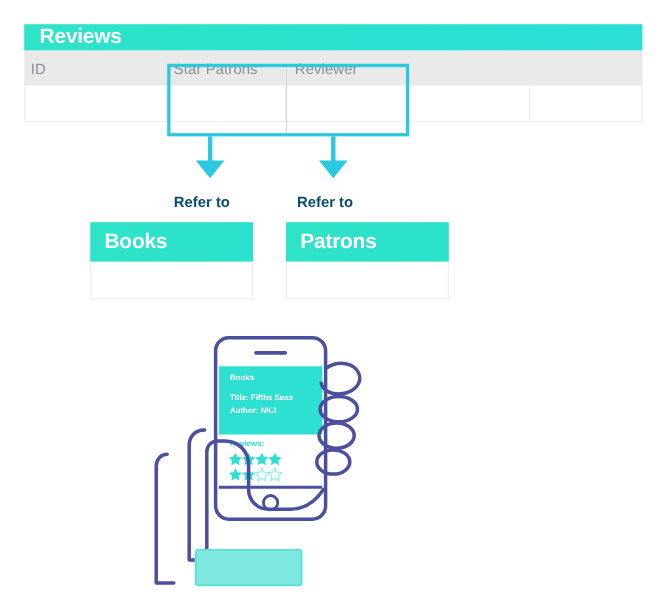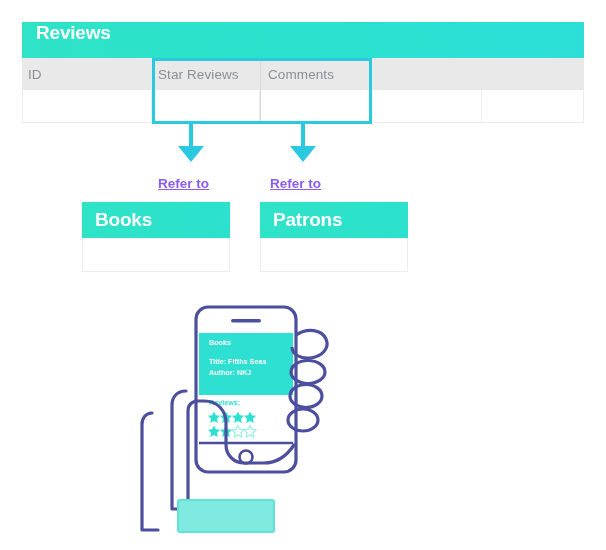--- a/index.html
+++ b/index.html
@@ -17,23 +17,24 @@
   }
 
   
   .table-wrap {
     position: absolute;
     left: 22px;
     top: 22px;
     width: 562px;
   }
   .table-title-bar {
-    height: 36px;
+    height: 24px;
     background: linear-gradient(100deg, #2ee3c6 0%, #2ae2cd 45%, #2bdfd8 100%);
     display: flex;
+    align-items: center;
     padding-left: 14px;
     box-sizing: border-box;
   }
   .table-title-bar .title-text {
     color: #ffffff;
     font-size: 19px;
     font-weight: bold;
     letter-spacing: -0.2px;
   }
   .table-head-row {
@@ -114,25 +115,24 @@
     height: 0;
     border-left: 13px solid transparent;
     border-right: 13px solid transparent;
     border-top: 16px solid #2bc9e0;
   }
   .arrow-1 { left: 178px; top: 124px; }
   .arrow-2 { left: 290px; top: 124px; }
 
   .refer-label {
     position: absolute;
-    color: #8b5cf6;
+    color: #0c4a6e;
     font-size: 13.5px;
     font-weight: bold;
     white-space: nowrap;
-    text-decoration: underline;
   }
   .refer-1 { left: 158px; top: 176px; }
   .refer-2 { left: 270px; top: 176px; }
 
   
   .entity-box {
     position: absolute;
     width: 148px;
   }
   .entity-box .eb-head {
@@ -173,22 +173,22 @@
 <body>
 
 <div class="table-wrap">
 
   <div class="table-title-bar">
     <span class="title-text">Reviews</span>
   </div>
 
   <div class="table-head-row">
     <div class="cell c-id">ID</div>
-    <div class="cell c-star">Star Reviews</div>
-    <div class="cell c-com">Comments</div>
+    <div class="cell c-star">Star Patrons</div>
+    <div class="cell c-com">Reviewer</div>
   </div>
 
   <div class="table-body-row">
     <div class="cell c-id"></div>
     <div class="cell c-book"></div>
     <div class="cell c-rev"></div>
     <div class="cell c-star"></div>
     <div class="cell c-com"></div>
   </div>
 

